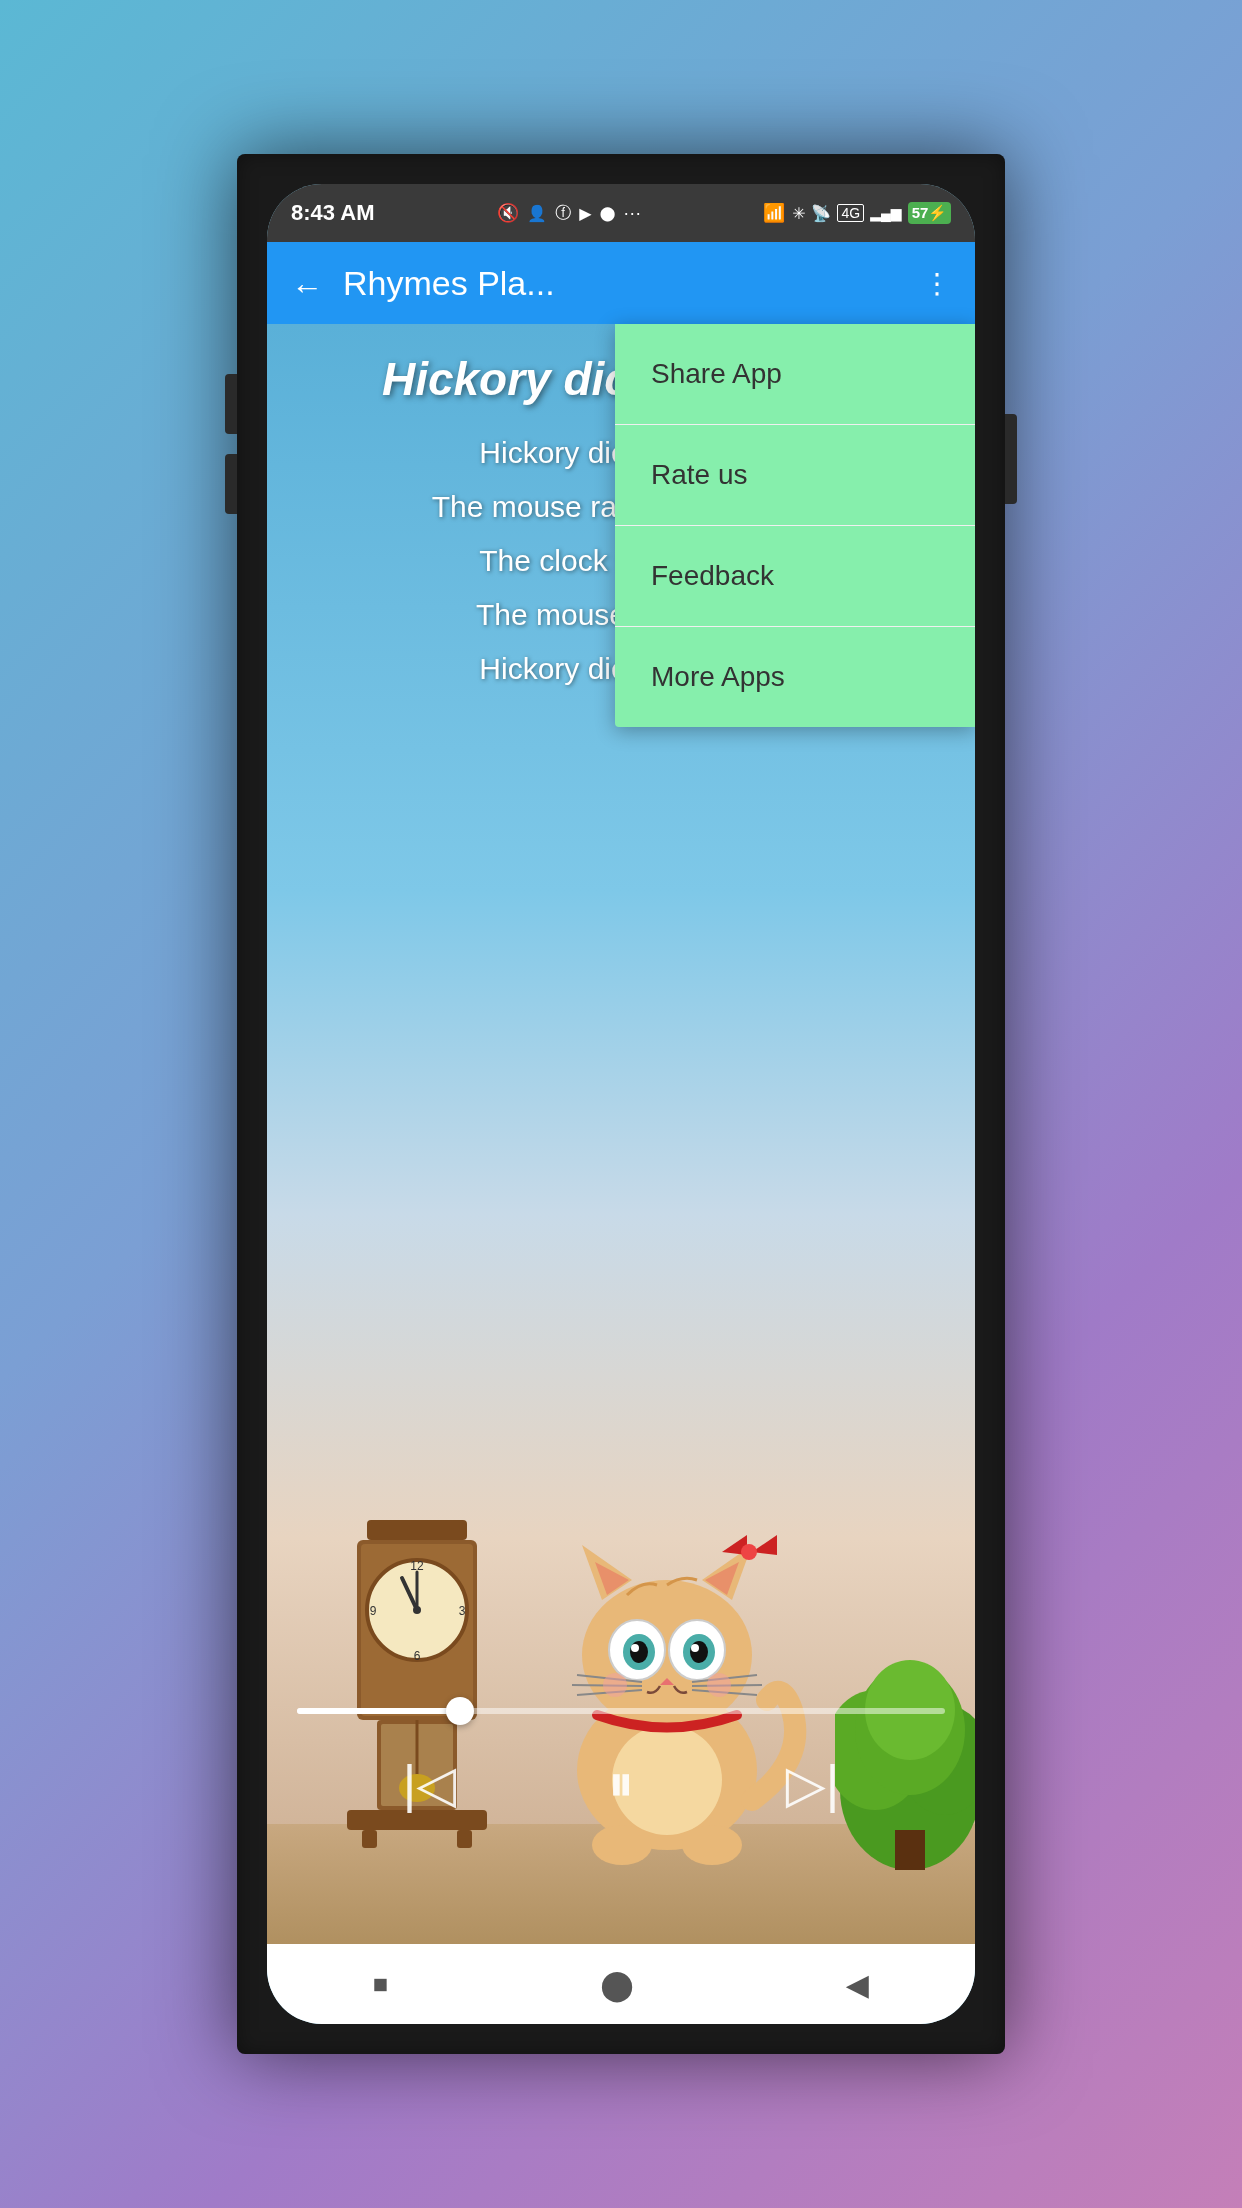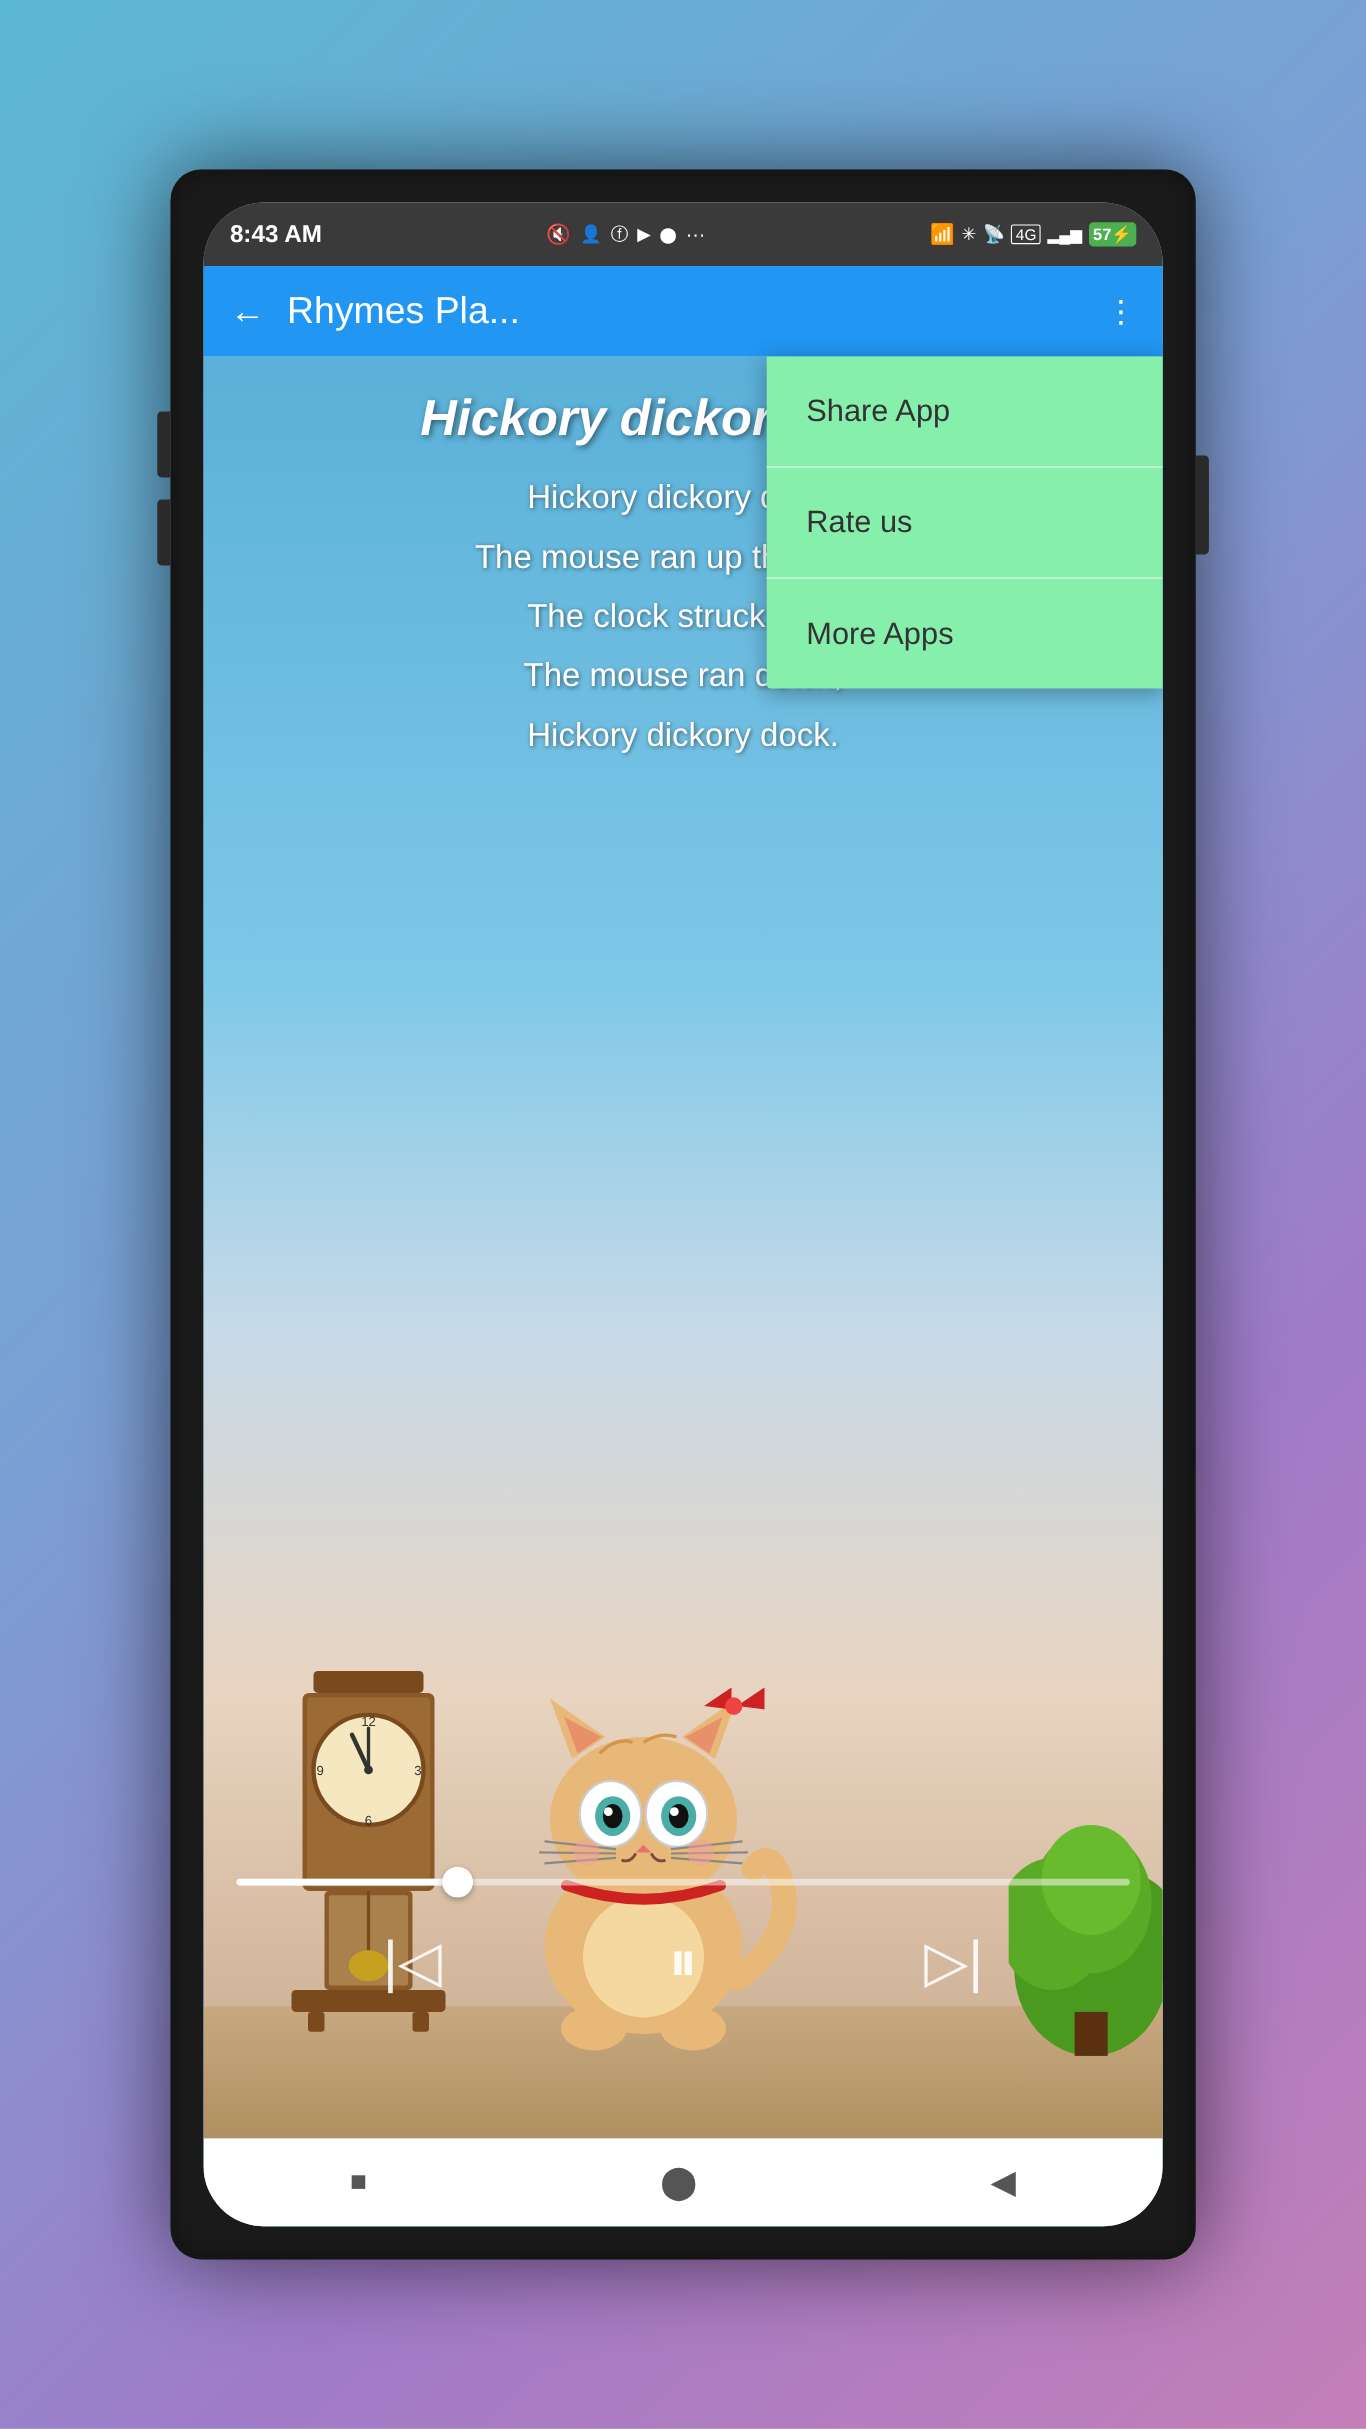--- a/index.html
+++ b/index.html
@@ -9,24 +9,24 @@
       height: 2208px;
       background: linear-gradient(135deg, #5bb8d4 0%, #7b9fd4 40%, #a07bc8 70%, #c47fb8 100%);
       display: flex;
       align-items: center;
       justify-content: center;
       font-family: 'Arial', sans-serif;
       overflow: hidden;
     }
 
     .phone-frame {
-      width: 932px;
+      width: 768px;
       height: 1900px;
       background: #1a1a1a;
-      border-radius: 28px;
+      border-radius: 8px;
       padding: 30px;
       position: relative;
       box-shadow: 0 0 80px rgba(0,0,0,0.6), inset 0 0 20px rgba(0,0,0,0.4);
     }
 
     .phone-screen {
       width: 100%;
       height: 100%;
       background: #87ceeb;
       border-radius: 55px;
@@ -339,20 +339,21 @@
 
     <div class="app-bar">
       <div class="back-arrow">←</div>
       <div class="app-title">Rhymes Pla...</div>
       <div class="menu-icon">⋮</div>
     </div>
 
     <div class="dropdown-menu">
       <div class="dropdown-item">Share App</div>
       <div class="dropdown-item">Rate us</div>
+      <div class="dropdown-item">Feedback</div>
       <div class="dropdown-item">More Apps</div>
     </div>
 
     <div class="content-area" style="position:relative; height: calc(100% - 140px - 80px);">
       <div class="sky-blue-section"></div>
 
       <div class="rhyme-title" style="position:relative; z-index:5; padding-top: 28px;">
         <span>Hickory dickory dock,</span>
       </div>
 

